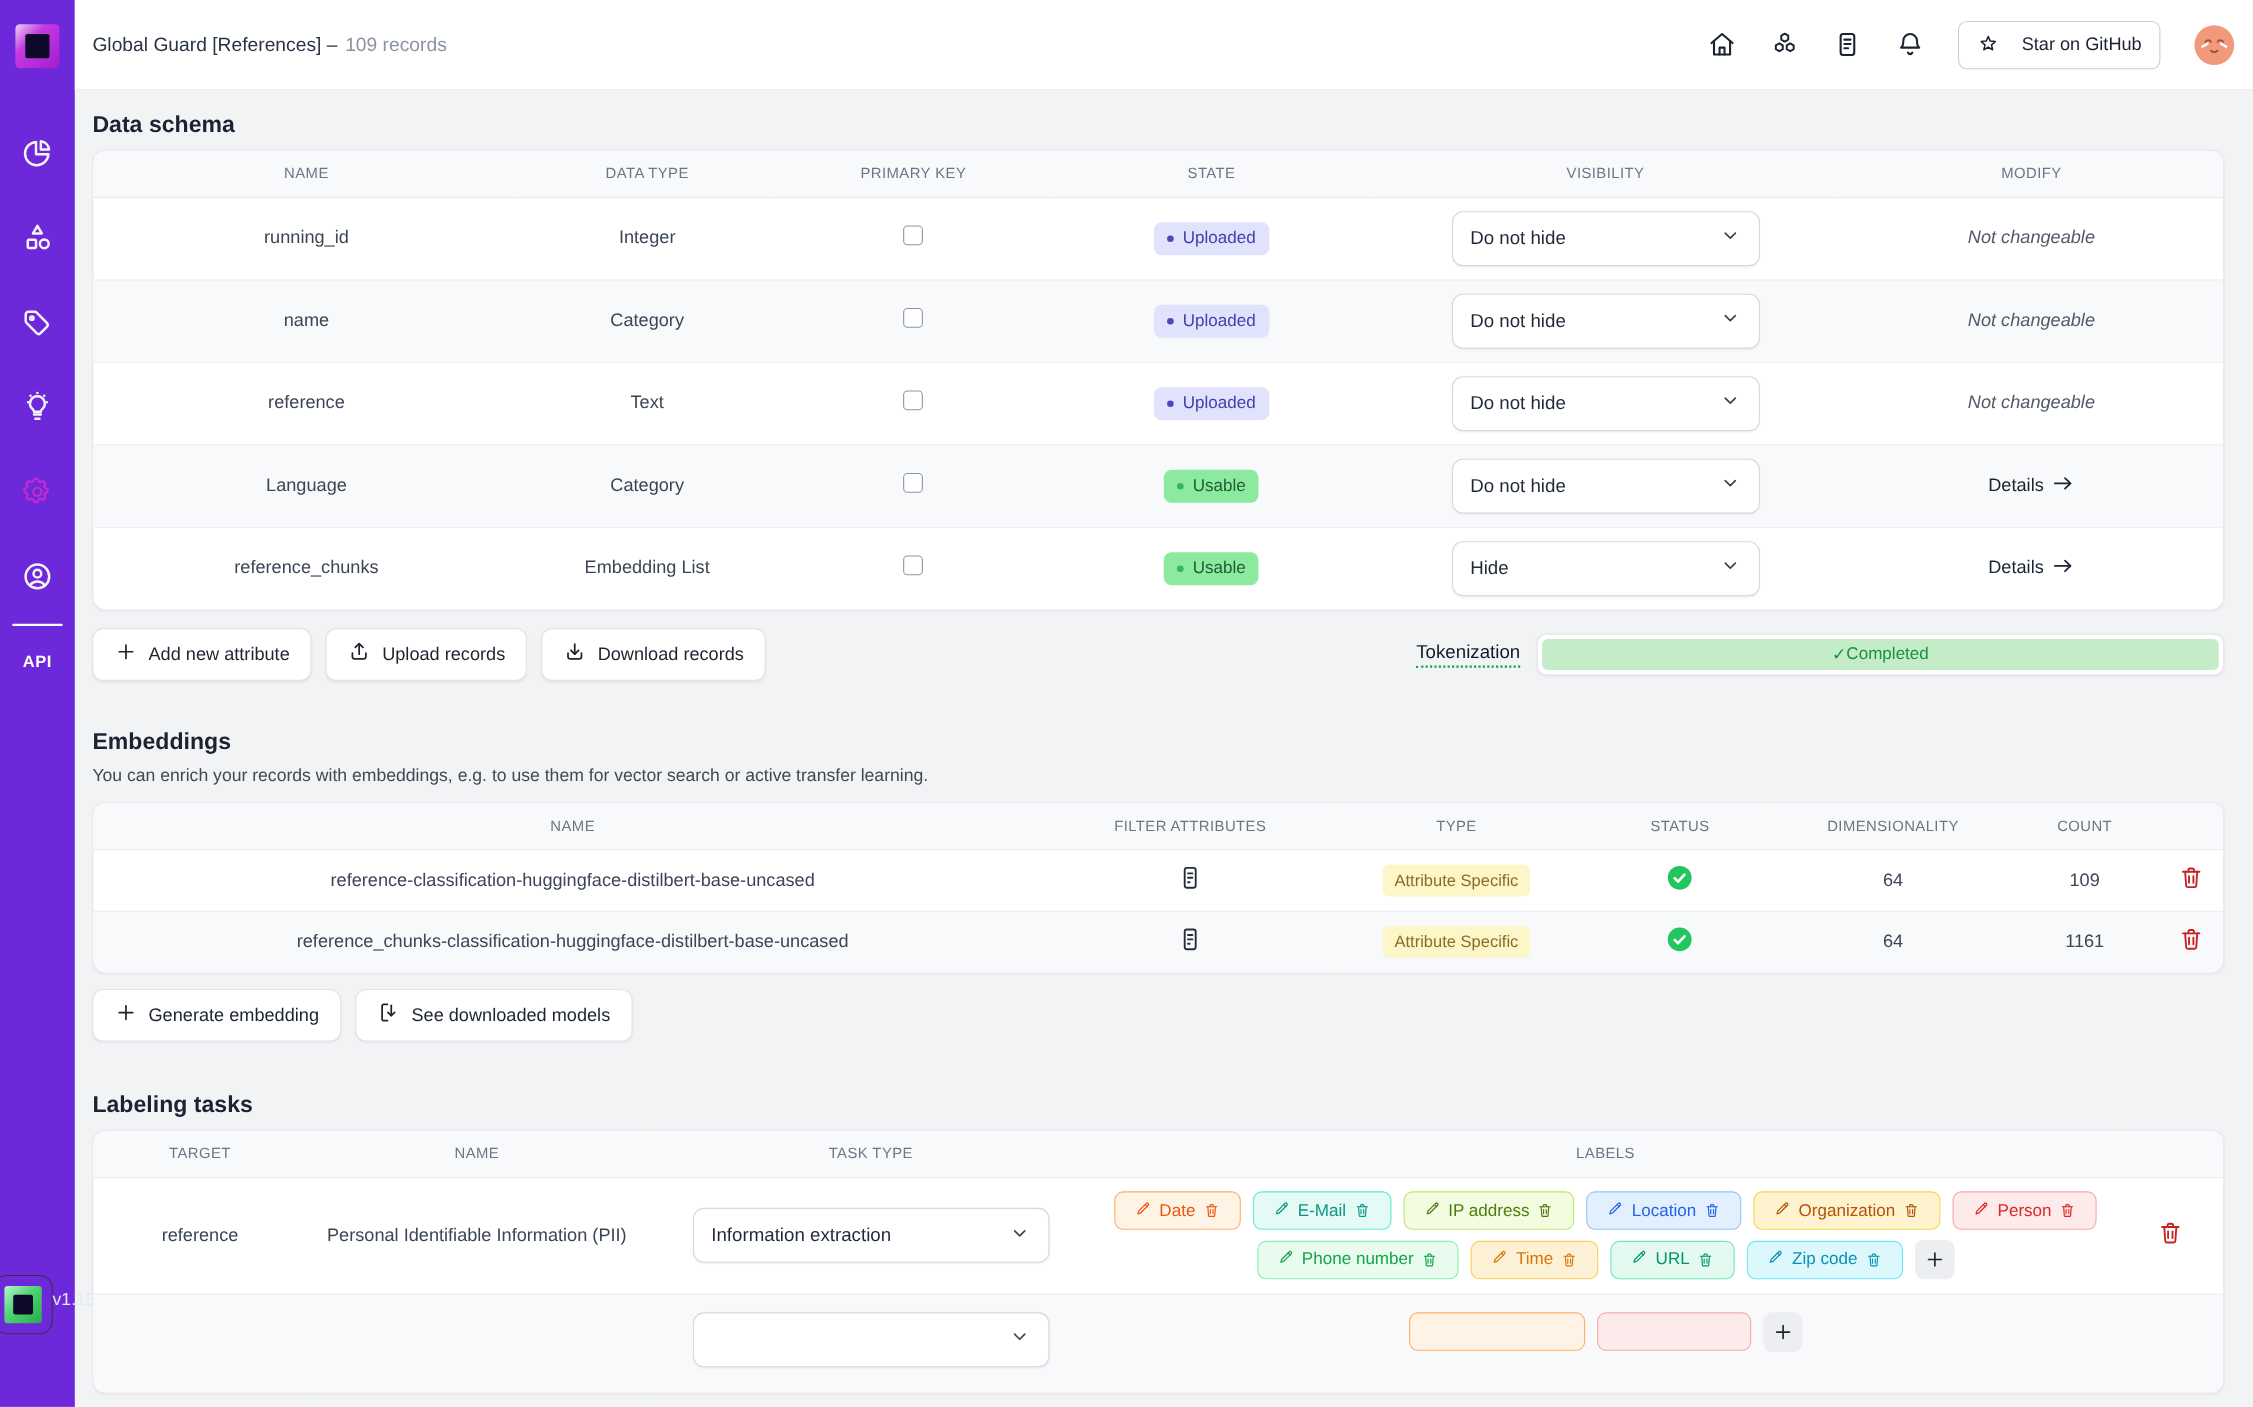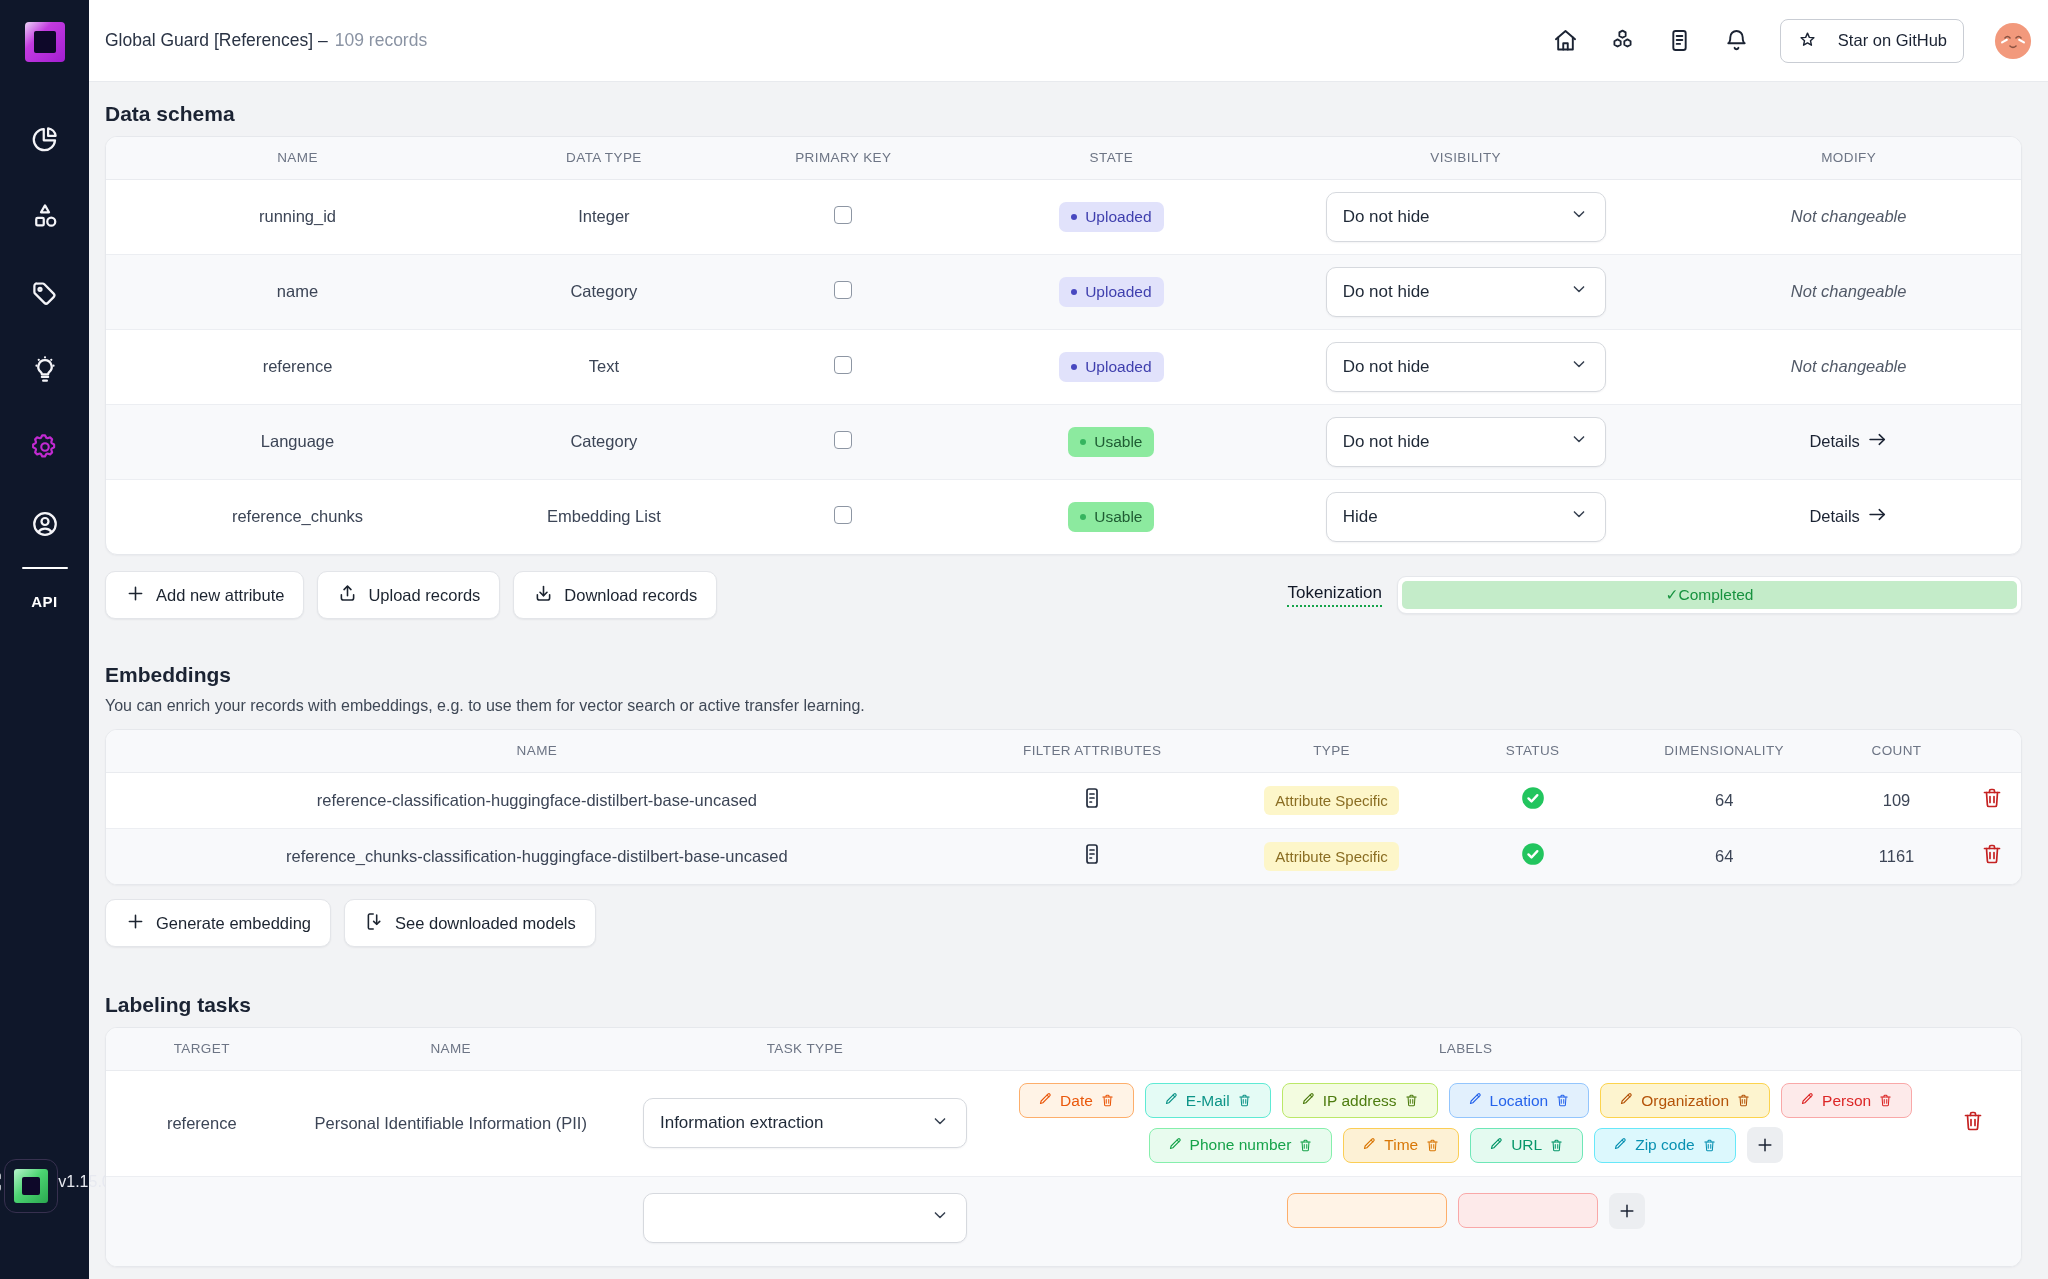--- a/index.html
+++ b/index.html
@@ -1,21 +1,21 @@
 <!DOCTYPE html>
 <html><head>
 <meta charset="utf-8">
 <style>
   *{box-sizing:border-box}
   html,body{margin:0;padding:0}
   body{width:2048px;height:1279px;overflow:hidden;display:flex;background:#f2f3f5;
        font-family:"Liberation Sans",sans-serif;color:#1b2333}
 
   
-  .sidebar{width:89px;background:#0f172a;display:flex;flex-direction:column;align-items:center;flex-shrink:0}
+  .sidebar{width:68px;background:#6d28d9;display:flex;flex-direction:column;align-items:center;flex-shrink:0}
   .logo{width:40px;height:40px;margin-top:22px;position:relative;border-radius:4px;
         background:linear-gradient(135deg,#ecd3f7 0%,#c33be0 35%,#a31ed1 100%);cursor:pointer}
   .logo::after{content:"";position:absolute;inset:9px;background:#0e0829;border-radius:2px}
   .snav{display:flex;flex-direction:column;gap:47px;margin-top:62px}
   .sicon{width:30px;height:30px;color:#f4f4f8;cursor:pointer}
   .sicon svg{width:100%;height:100%}
   .sicon.active{color:#c12ad1}
   .sdivider{width:46px;height:2px;background:#ffffff;border-radius:1px;margin:28px 0 24px}
   .api{color:#fff;font-weight:700;font-size:15px;letter-spacing:.5px}
   .sbottom{margin-top:auto;display:flex;flex-direction:row;align-items:center;margin-bottom:46px}

